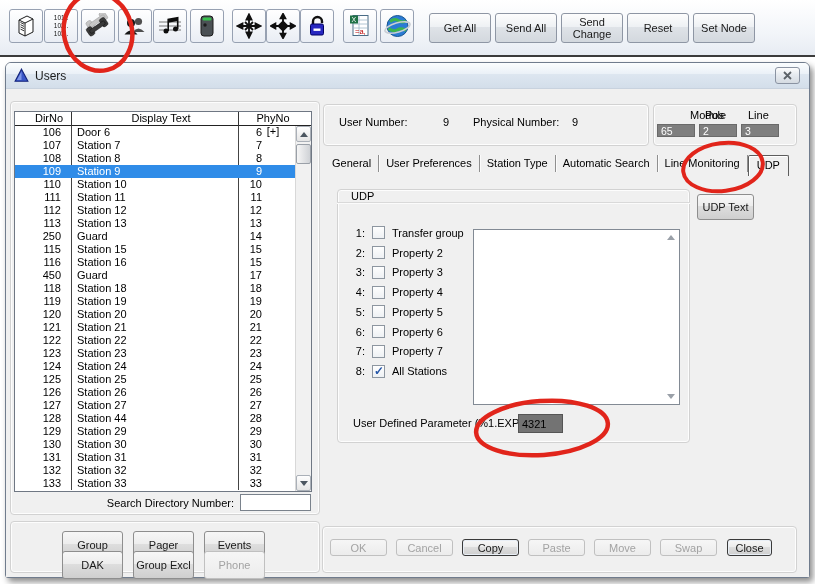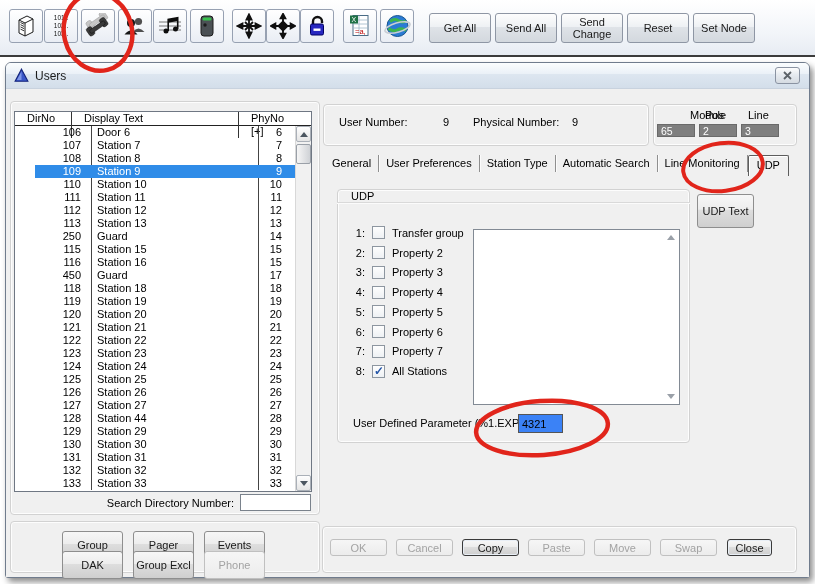--- a/index.html
+++ b/index.html
@@ -26,24 +26,24 @@
   .title-text { font-size:12px; color:#1c1c1c; margin-left:6px; }
   .close-btn { position:absolute; right:9px; top:4px; width:25px; height:17px; border:1px solid #8a93a2; border-radius:3px;
     background:linear-gradient(#fdfdfd,#e6eaef 45%,#d5dbe2); display:flex; align-items:center; justify-content:center; cursor:pointer; }
   .client { position:absolute; left:0; top:27px; right:0; bottom:0; background:#f0f0f0; }
 
   .groupbox { position:absolute; border:1px solid #d2d2d2; border-radius:4px; box-shadow:inset 0 0 0 1px #fdfdfd; }
 
   
   .listview { position:absolute; left:8px; top:21px; width:298px; height:381px; background:#fff; border:1px solid #6f7783; }
   .lv-head { display:grid; grid-template-columns:57px 167px 56px 16px; height:14px; border-bottom:1px solid #222; background:#fff; }
-  .lv-head .hc { line-height:13px; padding-left:12px; border-right:1px solid #333; cursor:pointer; }
+  .lv-head .hc { line-height:13px; padding-left:12px; border-right:1px solid #333; cursor:pointer;text-align:center; }
   .lv-head .hc:nth-child(3) { border-right:none; }
   .lv-rows { position:absolute; left:0; top:14px; right:16px; bottom:0; overflow:hidden; }
-  .lv-row { display:grid; grid-template-columns:57px 167px 56px; height:13px; line-height:13px; cursor:default;margin-left:20px; }
+  .lv-row { display:grid; grid-template-columns:57px 167px 56px; height:13px; line-height:13px; cursor:default; }
   .lv-row .c1 { text-align:right; padding-right:10px; border-right:1px solid #444; }
   .lv-row .c2 { padding-left:5px; border-right:1px solid #444; }
   .lv-row .c3 { text-align:right; padding-right:33px; }
   .lv-row.selected { background:#2f8ce8; color:#fff; }
   .lv-row.selected .c1,.lv-row.selected .c2 { border-right-color:#2f8ce8; }
   .scrollbar { position:absolute; right:0; top:14px; bottom:0; width:16px; background:#f1f1f1; border-left:1px solid #d8d8d8; }
   .sb-btn { position:absolute; left:0; width:15px; height:16px; background:linear-gradient(#fefefe,#e5e5e5); border:1px solid #aab0b8; border-radius:2px;
     display:flex; align-items:center; justify-content:center; cursor:pointer; }
   .sb-up { top:0; } .sb-down { bottom:0; }
   .tri-up { width:0; height:0; border-left:4px solid transparent; border-right:4px solid transparent; border-bottom:5px solid #4c5660; }
@@ -77,21 +77,21 @@
   
   .udp-sep { position:absolute; left:331px; top:112px; width:353px; height:2px; border-top:1px solid #d9d9d9; border-bottom:1px solid #fbfbfb; }
   .cb-row { display:flex; align-items:center; height:19.75px; }
   .cb-num { width:16px; text-align:right; margin-right:7px; }
   .checkbox { width:13px; height:13px; border:1px solid #8d96a0; background:linear-gradient(#fefefe,#eef1f4); position:relative; cursor:pointer; }
   .checkbox.checked::after { content:"\2713"; position:absolute; left:1px; top:-2px; font-size:12px; font-weight:bold; color:#2456a8; }
   .cb-label { margin-left:7px; white-space:nowrap; }
   .udp-listbox { position:absolute; left:467px; top:139px; width:207px; height:176px; background:#fff; border:1px solid #828a94; }
   .lb-tri-up { position:absolute; right:4px; top:5px; width:0; height:0; border-left:4px solid transparent; border-right:4px solid transparent; border-bottom:5px solid #9aa0a8; }
   .lb-tri-down { position:absolute; right:4px; bottom:5px; width:0; height:0; border-left:4px solid transparent; border-right:4px solid transparent; border-top:5px solid #9aa0a8; }
-  .param-input { position:absolute; left:512px; top:324px; width:45px; height:19px; border:1px solid #555; background:#3b82f6; font:11px "Liberation Sans",sans-serif; padding:0 3px; }
+  .param-input { position:absolute; left:512px; top:324px; width:45px; height:19px; border:1px solid #555; background:#737373; font:11px "Liberation Sans",sans-serif; padding:0 3px; }
 
   .bottom-btns { position:absolute; left:324px; top:449px; display:flex; }
   .bottom-btns .btn { width:57px; height:17px; margin-right:9px; }
   .bottom-btns .btn:last-of-type { width:45px; margin-left:1px; margin-right:0; }
 
   
   .annot { position:absolute; pointer-events:none; }
 </style>
 </head>
 <body>
@@ -468,21 +468,21 @@
 
           <div class="tab">Line Monitoring</div>
 
           <div class="tab active">UDP</div>
 
       </div>
 
       <div class="groupbox" style="left:331px; top:99px; width:353px; height:254px;"></div>
       <span class="ib-label" style="left:345px; top:100px;">UDP</span>
       <div class="udp-sep"></div>
-      <button class="btn" style="position:absolute; left:691px; top:104px; width:57px; height:34px;">UDP Text</button>
+      <button class="btn" style="position:absolute; left:691px; top:104px; width:57px; height:26px;">UDP Text</button>
 
       <div style="position:absolute; left:343px; top:133px;">
 
           <div class="cb-row">
             <span class="cb-num">1:</span>
             <span class="checkbox"></span>
             <span class="cb-label">Transfer group</span>
           </div>
 
           <div class="cb-row">

